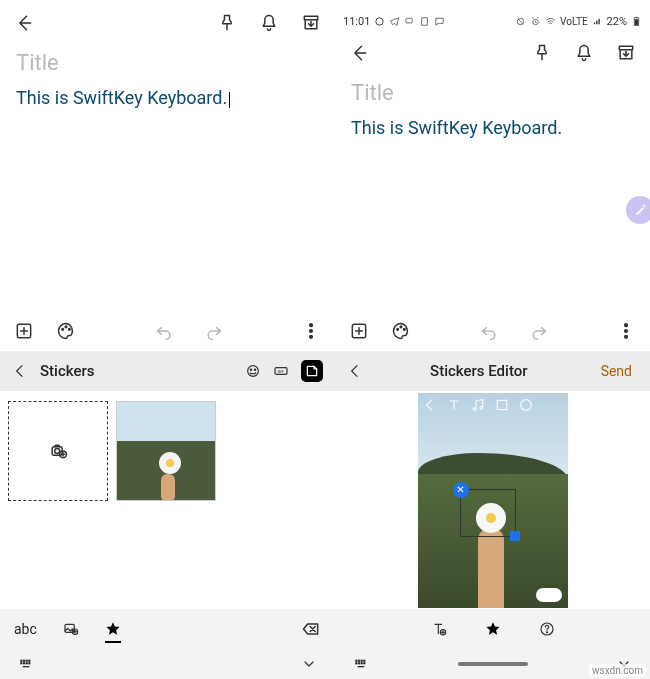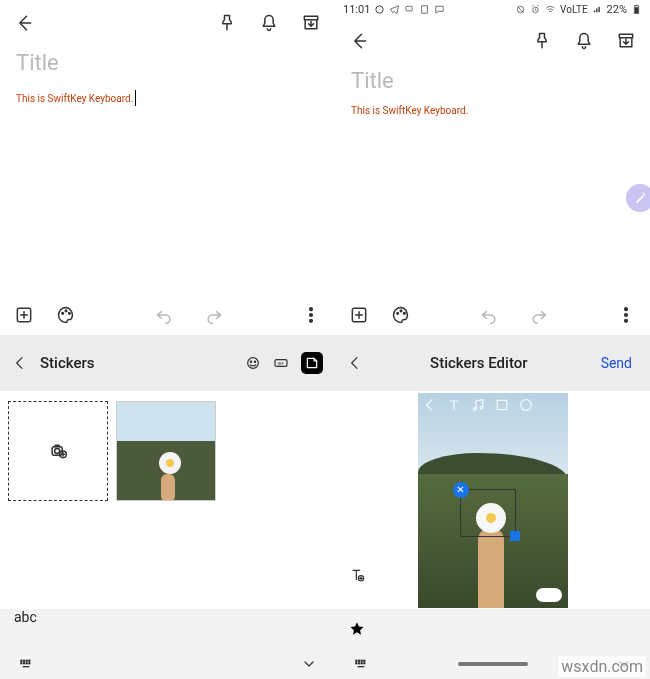--- a/index.html
+++ b/index.html
@@ -5,49 +5,49 @@
   * { box-sizing: border-box; margin: 0; padding: 0; }
   body {
     width: 650px; height: 679px;
     display: flex;
     font-family: -apple-system, Roboto, Arial, sans-serif;
     background: #fff; color: #222; overflow: hidden;
     position: relative;
   }
   .pane { display: flex; flex-direction: column; position: relative; }
   .pane-left { width: 335px; }
-  .pane-right { width: 315px; }
+  .pane-right { width: 315px; margin-top: 12px; }
 
   
   .statusbar { height: 18px; display: flex; align-items: center; justify-content: space-between; padding: 0 8px; font-size: 11px; color: #333; }
   .statusbar .icons { display: flex; gap: 4px; align-items: center; }
   .sb-icon { width: 11px; height: 11px; }
 
   
   .app-header { height: 46px; display: flex; align-items: center; justify-content: space-between; padding: 0 14px; }
   .app-header .right { display: flex; gap: 22px; align-items: center; }
 
   
   .note-area { padding: 4px 16px 0 16px; }
   .title { font-size: 22px; color: #b9b9b9; margin-bottom: 12px; font-weight: 400; }
-  .body-text { font-size: 10px; color: #c2410c; }
+  .body-text { font-size: 18px; color: #0c4a6e; }
   .cursor { display: inline-block; width: 1px; height: 16px; background: #000; vertical-align: middle; margin-left: 2px; }
 
   .spacer { flex: 1; }
 
   
   .note-toolbar { height: 40px; display: flex; align-items: center; padding: 0 14px; gap: 22px; }
   .note-toolbar .gap { flex: 1; }
   .note-toolbar .undo-redo { display: flex; gap: 30px; opacity: .35; }
 
   
-  .kb-top { height: 56px; background: #ececec; display: flex; align-items: center; padding: 0 12px; gap: 12px; }
+  .kb-top { height: 40px; background: #ececec; display: flex; align-items: center; padding: 0 12px; gap: 12px; }
   .kb-top .title-row { font-size: 15px; font-weight: 500; color: #222; }
   .kb-top .gap { flex: 1; }
-  .kb-top .pill-send { font-size: 14px; color: #1d4ed8; padding: 4px 6px; }
+  .kb-top .pill-send { font-size: 14px; color: #a16207; padding: 4px 6px; }
 
   
   .kb-content { height: 218px; background: #fff; padding: 10px 8px; display: flex; gap: 8px; align-items: flex-start; }
   .dashed-box { width: 100px; height: 100px; border: 1.5px dashed #333; display: flex; align-items: center; justify-content: center; }
   .thumb { width: 100px; height: 100px; position: relative; border: 1px solid #ccc; overflow: hidden; }
   .thumb .sky { position: absolute; inset: 0; height: 40%; background: #cfe3ee; }
   .thumb .grass { position: absolute; top: 40%; left: 0; right: 0; bottom: 0; background: #4a5a3a; }
   .thumb .petals { position: absolute; left: 42px; top: 50px; width: 22px; height: 22px; background: #f4f4f4; border-radius: 50%; }
   .thumb .center { position: absolute; left: 49px; top: 57px; width: 8px; height: 8px; background: #f2c94c; border-radius: 50%; }
   .thumb .hand { position: absolute; left: 44px; top: 72px; width: 14px; height: 28px; background: #d6a97a; border-radius: 6px; }
@@ -63,40 +63,40 @@
   .editor-photo .pcenter { position: absolute; left: 68px; top: 120px; width: 10px; height: 10px; background: #f2c94c; border-radius: 50%; }
   .editor-photo .annot-bar { position: absolute; top: 4px; left: 4px; right: 4px; height: 16px; display: flex; gap: 8px; align-items: center; opacity: .85; }
   .annot-bar svg { stroke: #fff; }
   .crop-box { position: absolute; left: 42px; top: 96px; width: 56px; height: 48px; border: 1px solid #333; }
   .crop-close { position: absolute; left: -8px; top: -8px; width: 16px; height: 16px; border-radius: 50%; background: #1a73e8; color: #fff; font-size: 10px; display: flex; align-items: center; justify-content: center; }
   .crop-handle { position: absolute; right: -5px; bottom: -5px; width: 10px; height: 10px; background: #1a73e8; }
   .crop-label { position: absolute; left: 12px; top: 16px; font-size: 8px; color: #f2c94c; font-weight: 600; }
   .pill { position: absolute; right: 6px; bottom: 6px; width: 26px; height: 14px; background: #fff; border-radius: 7px; }
 
   
-  .kb-actions { height: 40px; background: #f3f3f3; display: flex; align-items: flex-start; padding: 0 14px; gap: 26px; flex-direction: column; }
+  .kb-actions { height: 40px; background: #f3f3f3; display: flex; align-items: center; padding: 0 14px; gap: 26px; }
   .kb-actions .gap { flex: 1; }
   .abc { font-size: 14px; color: #222; }
   .active-dot { position: relative; }
   .active-dot::after { content:""; position: absolute; left: 0; right: 0; bottom: -6px; height: 2px; background: #000; }
 
   
   .navbar { height: 30px; background: #f3f3f3; display: flex; align-items: center; justify-content: space-between; padding: 0 18px; }
   .nav-pill { width: 70px; height: 4px; background: #777; border-radius: 2px; margin: 0 auto; }
 
   svg { display: block; }
   .ic { width: 20px; height: 20px; stroke: #333; stroke-width: 1.8; fill: none; stroke-linecap: round; stroke-linejoin: round; }
   .ic-s { width: 16px; height: 16px; stroke: #333; stroke-width: 1.8; fill: none; stroke-linecap: round; stroke-linejoin: round; }
   .ic-filled { fill: #000; stroke: none; }
   .badge-black { width: 22px; height: 22px; background: #000; border-radius: 5px; display: flex; align-items: center; justify-content: center; }
   .badge-black svg { stroke: #fff; }
 
   .fab { position: absolute; right: -4px; top: 120px; width: 28px; height: 28px; border-radius: 50%; background: #c9c4f1; display: flex; align-items: center; justify-content: center; }
 
-  .watermark { position: absolute; right: 4px; bottom: 2px; font-size: 16px; color: #888; background: rgba(255,255,255,.7); padding: 1px 3px; }
+  .watermark { position: absolute; right: 4px; bottom: 2px; font-size: 10px; color: #888; background: rgba(255,255,255,.7); padding: 1px 3px; }
 </style>
 </head>
 <body>
 
 <div class="pane pane-left">
 
   <div class="app-header">
     <span>
       <svg class="ic" viewBox="0 0 24 24">
           <path d="M15 4l-8 8 8 8M7 12h13"></path>

